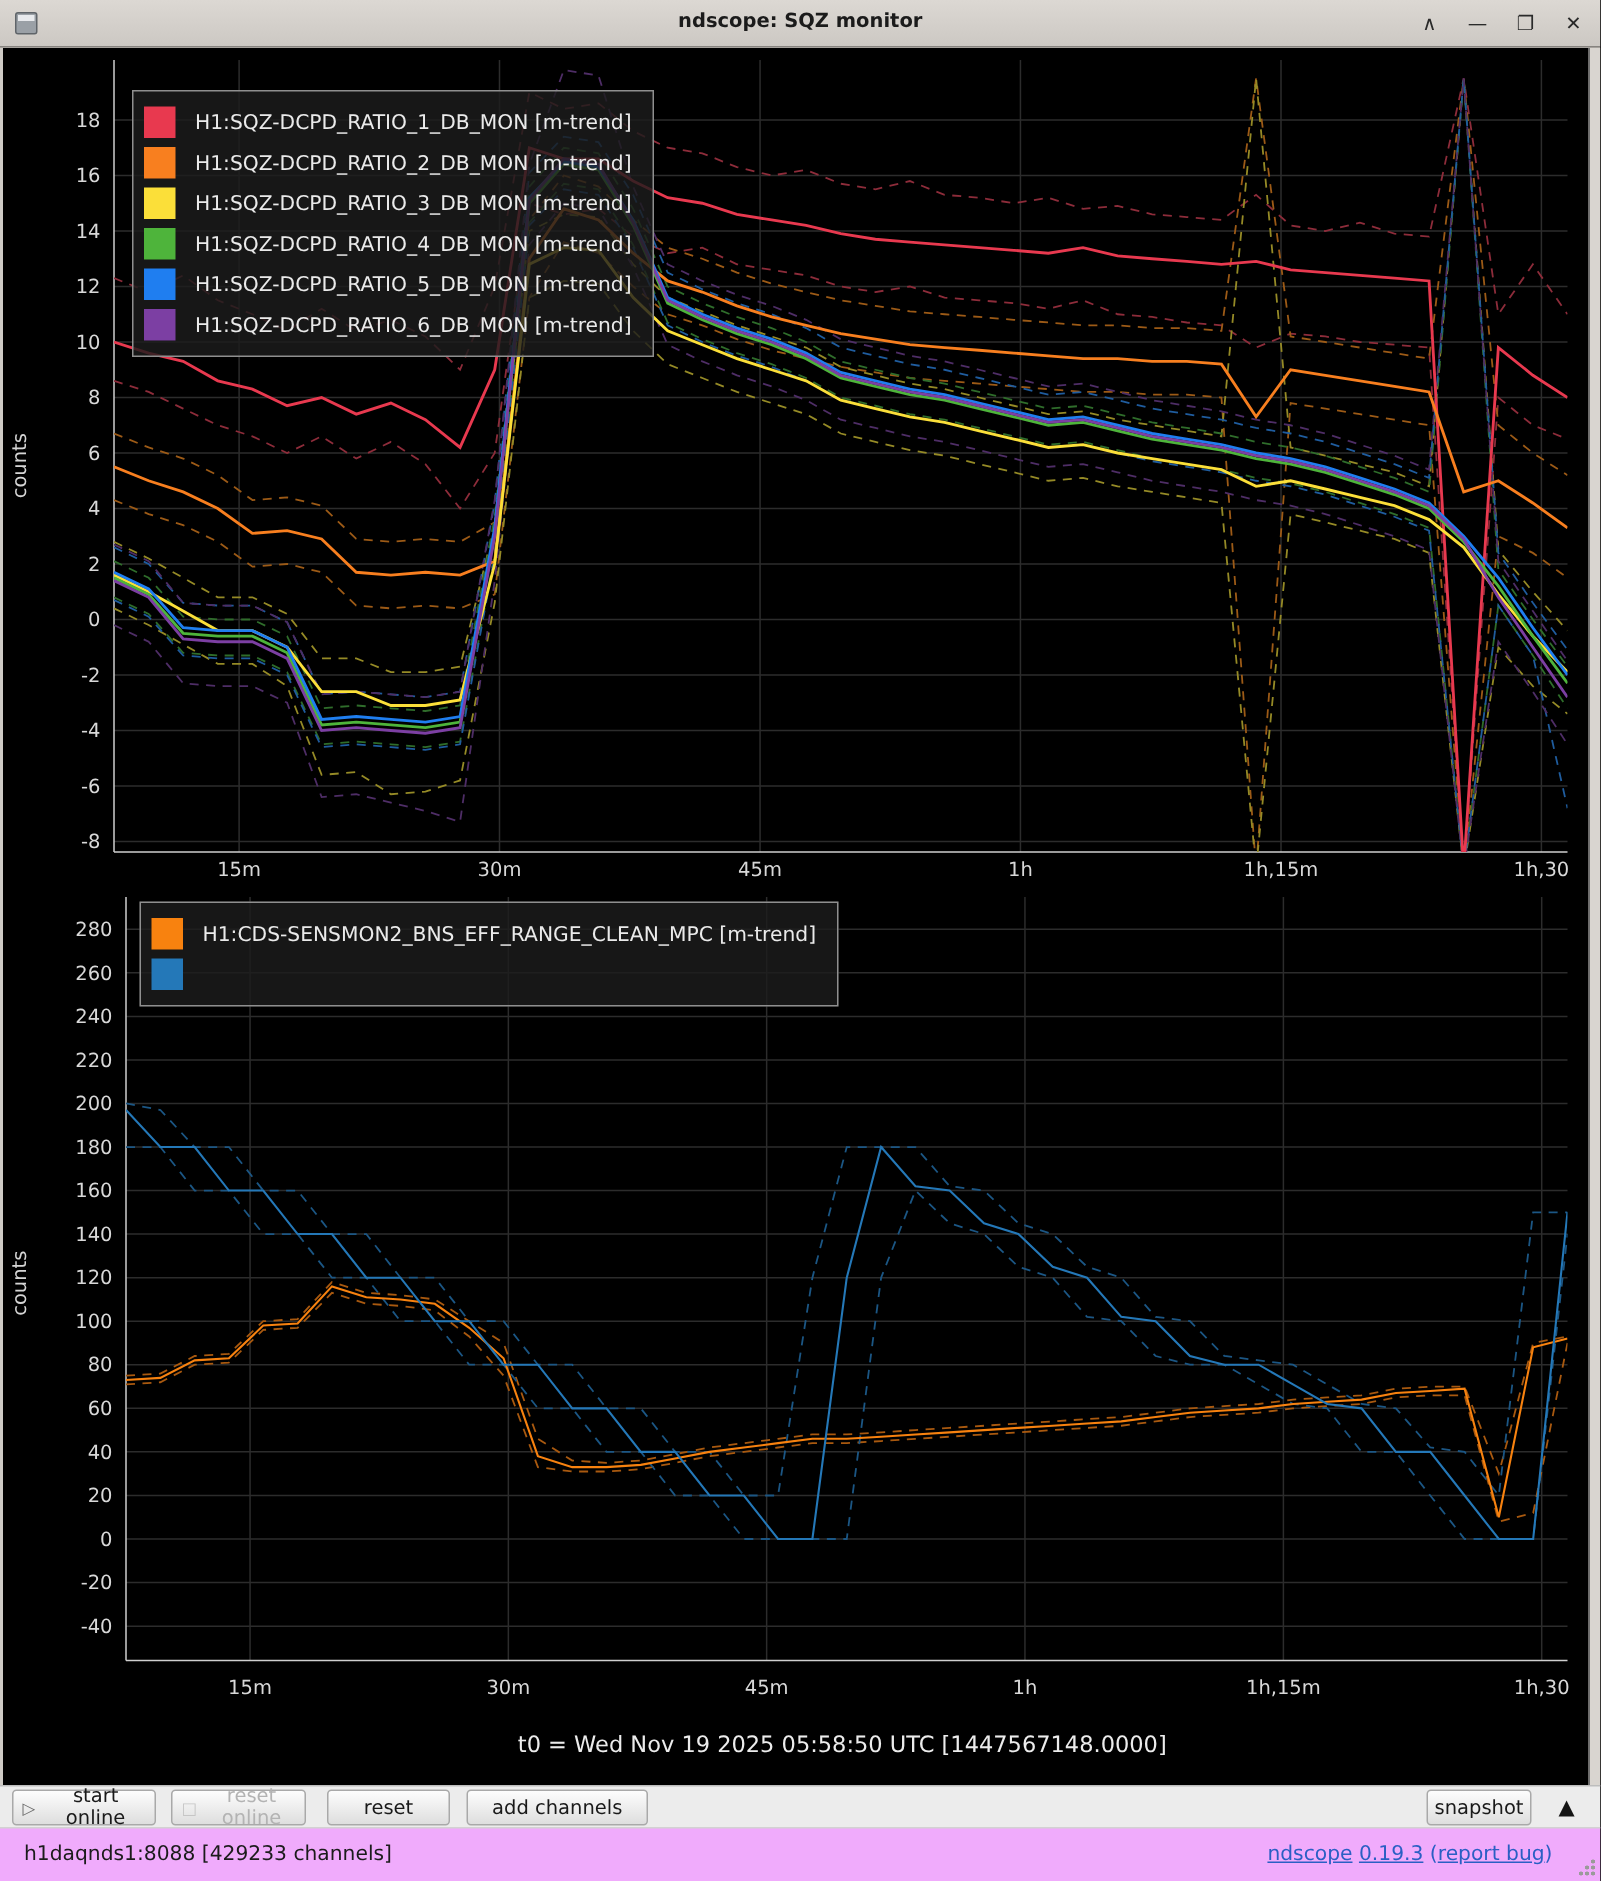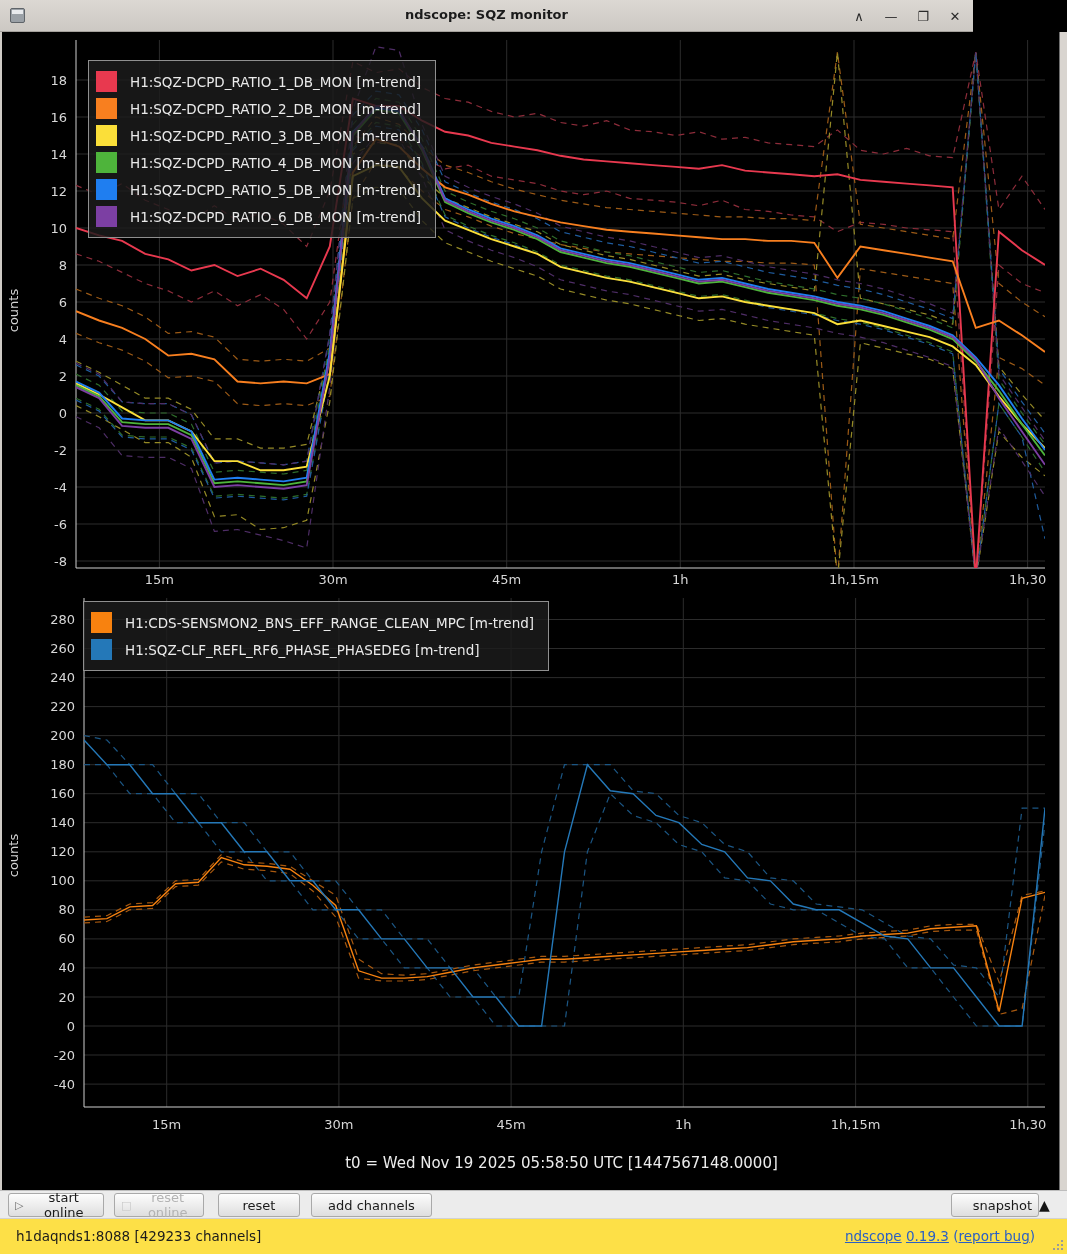--- a/index.html
+++ b/index.html
@@ -1,18 +1,18 @@
 <!DOCTYPE html>
 <html><head>
 <meta charset="utf-8">
 <style>
   html,body{margin:0;padding:0;background:#000;}
   body{width:1067px;height:1254px;position:relative;font-family:"DejaVu Sans","Liberation Sans",sans-serif;overflow:hidden;}
   
-  .titlebar{position:absolute;left:0;top:0;width:973px;height:32px;
+  .titlebar{position:absolute;left:0;top:0;width:1067px;height:32px;
     background:linear-gradient(#dcd8d3,#ccc8c3);border-bottom:1px solid #a5a19c;box-sizing:border-box;}
   .win-title{position:absolute;left:0;right:0;top:7px;text-align:center;font-size:13px;font-weight:bold;color:#1b1b1b;}
   .win-icon{position:absolute;left:10px;top:8px;width:15px;height:15px;background:#9aa0a6;border:1px solid #5f6469;border-radius:2px;box-sizing:border-box;}
   .win-icon::before{content:"";position:absolute;left:1px;right:1px;top:1px;height:4px;background:#e8eaed;}
   .win-btns{position:absolute;right:10px;top:0;height:32px;display:flex;align-items:center;gap:16px;color:#2a2a2a;font-size:13px;}
   .win-btn{width:16px;text-align:center;cursor:default;}
   .win-border-right{position:absolute;right:0;top:32px;width:8px;height:1158px;background:#d9d5d0;border-left:1px solid #6f6f6f;box-sizing:border-box;}
   .win-border-left{position:absolute;left:0;top:32px;width:2px;height:1158px;background:#cfcbc6;}
   
   .plot-bg{position:absolute;left:2px;top:32px;width:1057px;height:1158px;background:#000;}
@@ -26,21 +26,21 @@
   
   .toolbar{position:absolute;left:0;top:1190px;width:1067px;height:28px;background:#ececec;border-top:1px solid #bdbdbd;box-sizing:border-box;}
   .tbtn{position:absolute;top:2px;height:24px;background:linear-gradient(#fdfdfd,#dedede);
     border:1px solid #a9a9a9;border-radius:3px;font-size:13px;color:#1a1a1a;
     display:flex;align-items:center;justify-content:center;box-sizing:border-box;font-family:inherit;cursor:default;}
   .tbtn .glyph{margin-right:7px;font-size:11px;color:#6a6a6a;}
   .tbtn.disabled{color:#b3b3b3;}
   .tbtn.disabled .glyph{color:#c6c6c6;}
   .expand-arrow{position:absolute;top:7px;font-size:14px;color:#151515;line-height:1;}
   
-  .statusbar{position:absolute;left:0;top:1218px;width:1067px;height:36px;background:#fde047;border-top:1px solid #d2d2d2;box-sizing:border-box;}
+  .statusbar{position:absolute;left:0;top:1218px;width:1067px;height:36px;background:#f0abfc;border-top:1px solid #d2d2d2;box-sizing:border-box;}
   .status-left{position:absolute;left:16px;top:9px;font-size:13.5px;color:#1b1b1b;}
   .status-right{position:absolute;right:32px;top:9px;font-size:13.5px;color:#1b1b1b;white-space:nowrap;}
   .status-right a{color:#2a5fc4;}
   .status-right .paren{color:#2a5fc4;text-decoration:none;}
   .grip{position:absolute;right:3px;bottom:3px;width:12px;height:12px;
     background:radial-gradient(circle at 2px 10px,#9a9a9a 1.2px,transparent 1.5px),
                radial-gradient(circle at 6px 6px,#9a9a9a 1.2px,transparent 1.5px),
                radial-gradient(circle at 10px 2px,#9a9a9a 1.2px,transparent 1.5px),
                radial-gradient(circle at 6px 10px,#9a9a9a 1.2px,transparent 1.5px),
                radial-gradient(circle at 10px 6px,#9a9a9a 1.2px,transparent 1.5px),
@@ -214,49 +214,48 @@
   <div class="legend-row">
     <span class="swatch" style="background: rgb(31, 126, 240);"></span>
     <span class="legend-label">H1:SQZ-DCPD_RATIO_5_DB_MON [m-trend]</span>
   </div>
   <div class="legend-row">
     <span class="swatch" style="background: rgb(124, 63, 163);"></span>
     <span class="legend-label">H1:SQZ-DCPD_RATIO_6_DB_MON [m-trend]</span>
   </div>
 </div>
 
-<div class="legend" style="left:83px;top:601px;">
+<div class="legend" style="left:93px;top:601px;">
   <div class="legend-row">
     <span class="swatch" style="background: rgb(248, 130, 15);"></span>
     <span class="legend-label">H1:CDS-SENSMON2_BNS_EFF_RANGE_CLEAN_MPC [m-trend]</span>
   </div>
   <div class="legend-row">
     <span class="swatch" style="background: rgb(36, 120, 184);"></span>
-    <span class="legend-label">H1:SQZ-CLF_REFL_RF6_PHASE_PHASEDEG [m-trend]</span>
   </div>
 </div>
 
 <div class="t0label">t0 = Wed Nov 19 2025 05:58:50 UTC [1447567148.0000]</div>
 
 <div class="toolbar">
   <button class="tbtn" style="left:8px;width:96px;">
     <span class="glyph">▷</span>
     <span>start online</span>
   </button>
   <button class="tbtn disabled" style="left:114px;width:90px;">
     <span class="glyph">□</span>
     <span>reset online</span>
   </button>
   <button class="tbtn" style="left:218px;width:82px;">
     <span>reset</span>
   </button>
   <button class="tbtn" style="left:311px;width:121px;">
     <span>add channels</span>
   </button>
-  <button class="tbtn" style="left:951px;width:88px;justify-content:flex-end;">
+  <button class="tbtn" style="left:951px;width:70px;">
     <span>snapshot</span>
   </button>
   <span class="expand-arrow" style="left:1039px;">▲</span>
 </div>
 
 <div class="statusbar">
   <span class="status-left">h1daqnds1:8088  [429233 channels]</span>
   <span class="status-right">
     <a href="#">ndscope</a>
     <a href="#">0.19.3</a>

